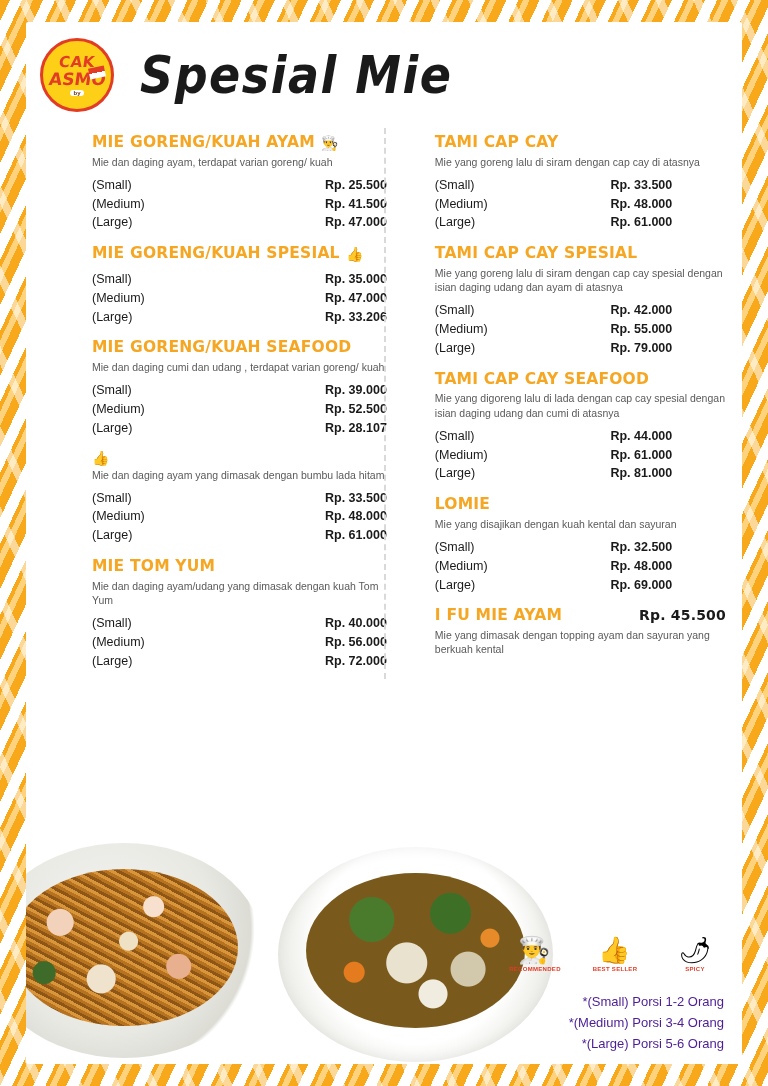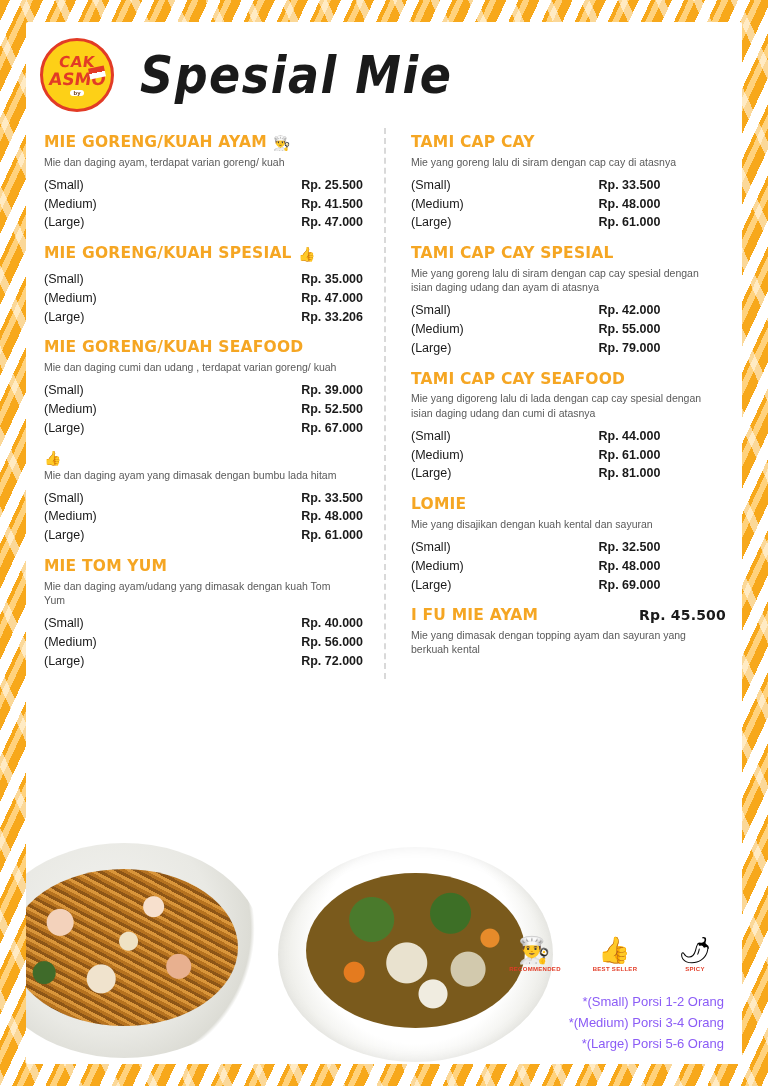--- a/index.html
+++ b/index.html
@@ -113,21 +113,21 @@
     white-space: nowrap;
   }
 
   
   .columns {
     display: flex;
     padding: 14px 16px 0 18px;
     position: relative;
   }
   .col { width: 50%; }
-  .col.left { padding-right: 22px; }
+  .col.left { padding-right: 22px; margin-left: 48px; }
   .col.right { padding-left: 26px; }
   .divider {
     position: absolute;
     left: 50%;
     top: 8px;
     bottom: 4px;
     width: 0;
     border-left: 2px dashed #d9d9d9;
   }
 
@@ -249,21 +249,21 @@
     color: #e23b26;
     letter-spacing: .3px;
     margin-top: 3px;
   }
   .legend-label.best { color: #e23b26; }
   .portions {
     position: absolute;
     right: 18px; bottom: 10px;
     text-align: right;
     font-size: 13px;
-    color: #8b5cf6;
+    color: #4c1d95;
     line-height: 1.62;
   }
 </style>
 </head>
 <body>
 
 <div class="page">
   <div class="border-pattern"></div>
 
   <div class="inner">
@@ -335,21 +335,21 @@
             <div class="size-row">
               <span class="size-label">(Small)</span>
               <span class="size-price">Rp. 39.000</span>
             </div>
             <div class="size-row">
               <span class="size-label">(Medium)</span>
               <span class="size-price">Rp. 52.500</span>
             </div>
             <div class="size-row">
               <span class="size-label">(Large)</span>
-              <span class="size-price">Rp. 67.000</span>
+              <span class="size-price">Rp. 28.107</span>
             </div>
           </div>
         </div>
 
         <div class="item">
           <div class="item-name">
             <span class="badge">👍</span>
           </div>
           <div class="item-desc">Mie dan daging ayam  yang dimasak dengan bumbu lada hitam</div>
           <div class="sizes">

